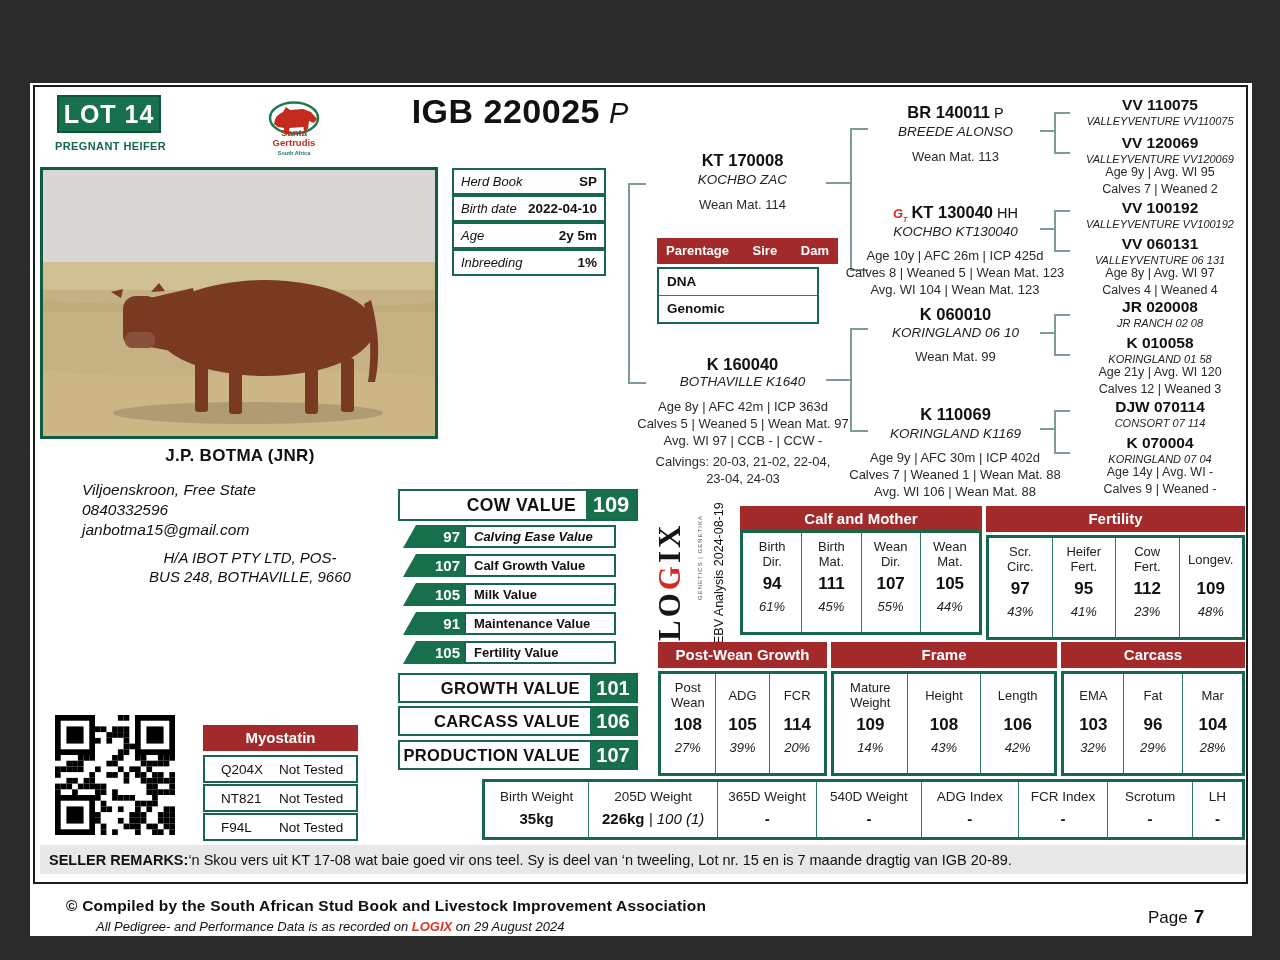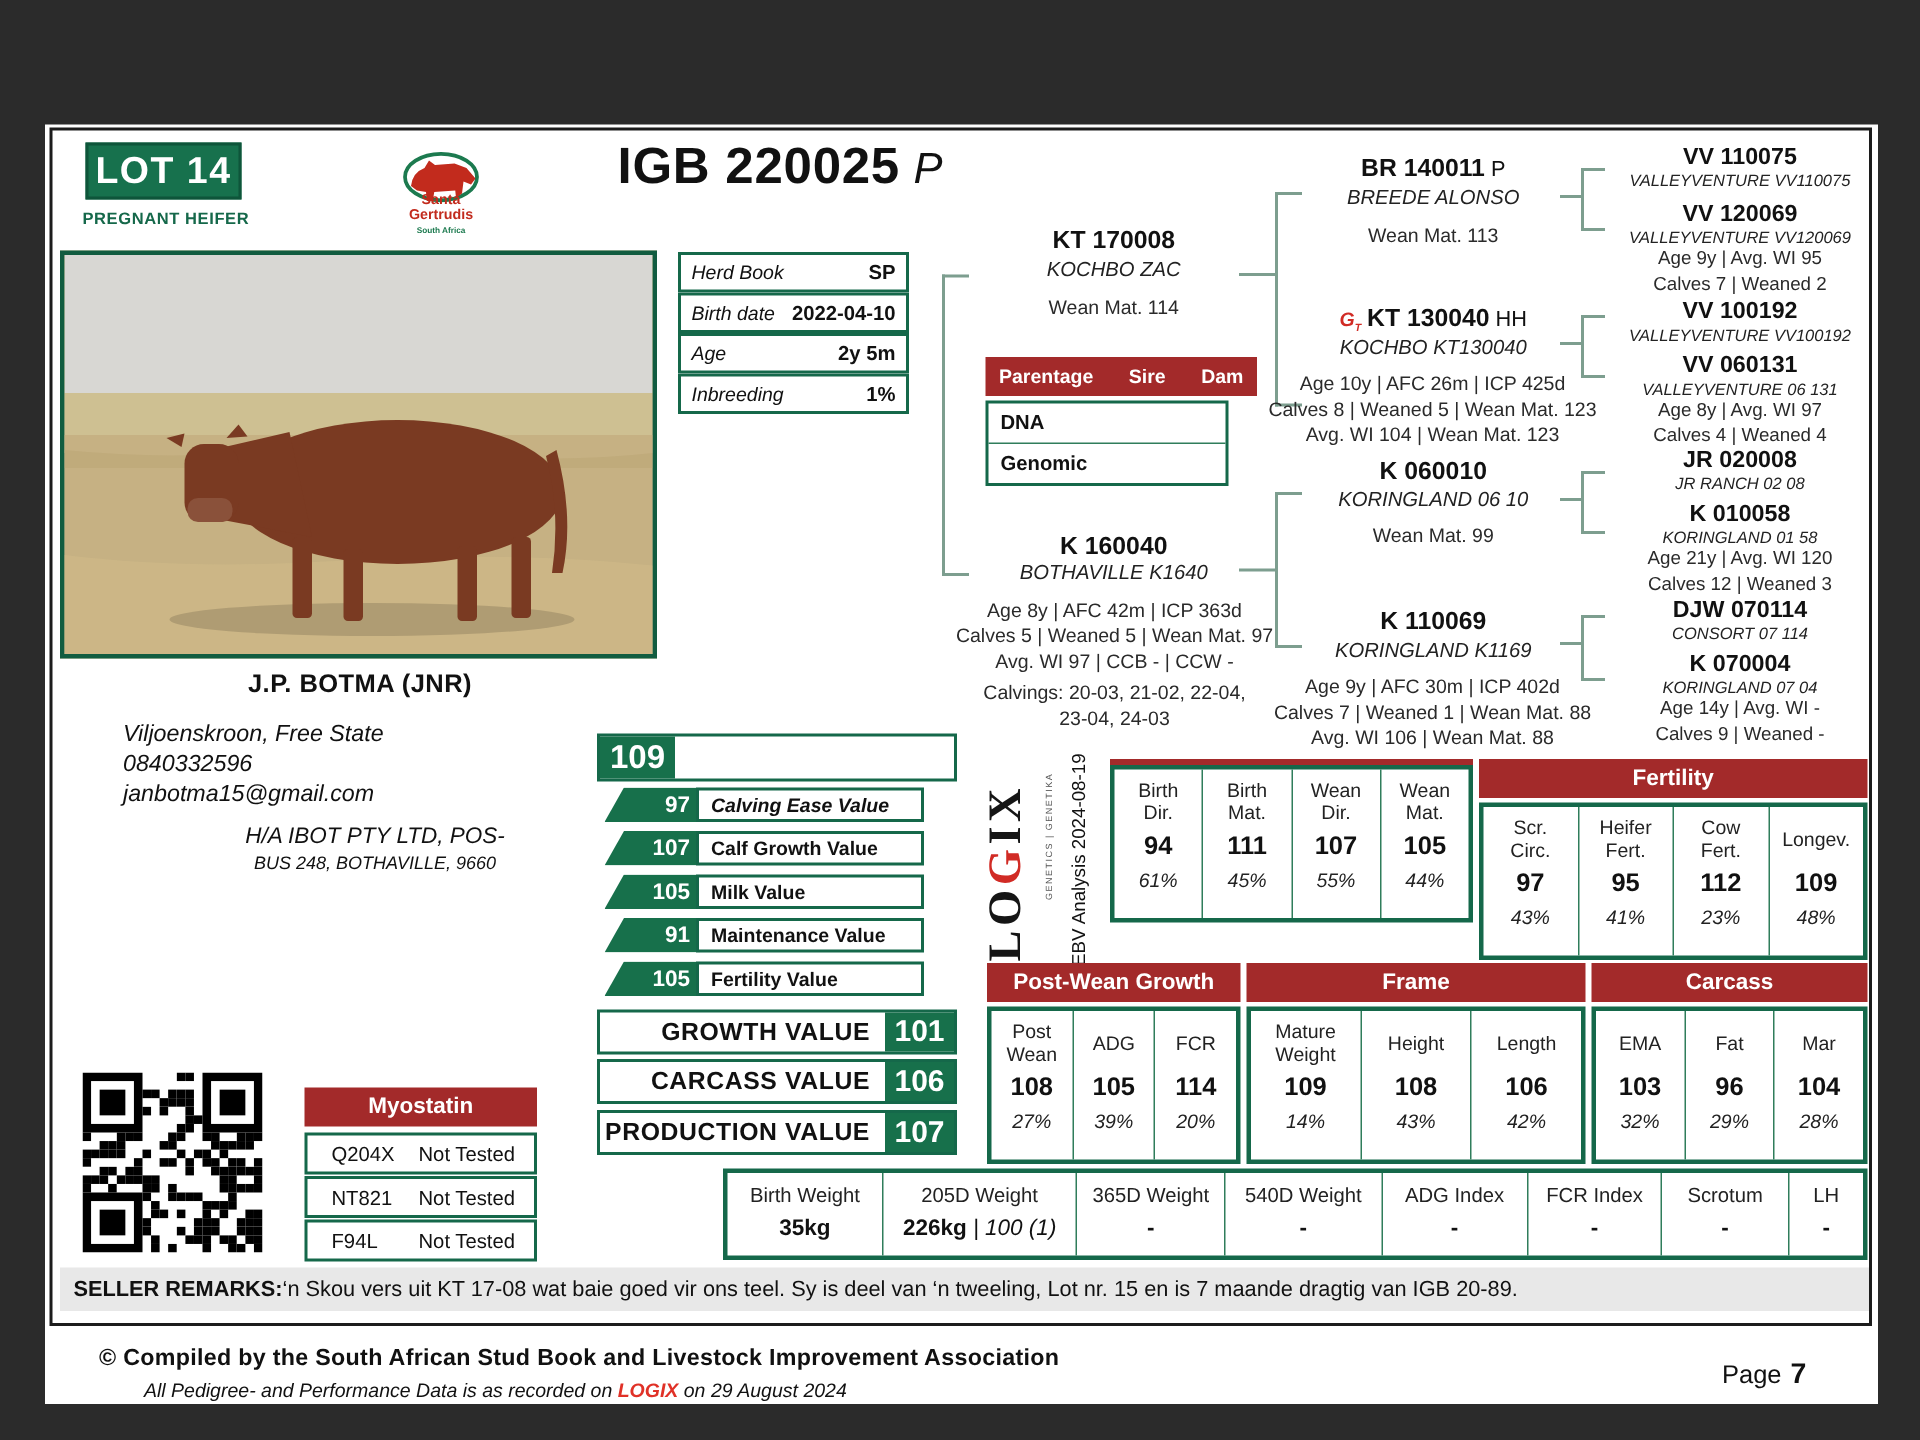--- a/index.html
+++ b/index.html
@@ -153,21 +153,21 @@
       </g>
       <rect x="82" y="162" width="30" height="16" rx="7" fill="#8a513a"></rect>
     </svg>
   </div>
 
   <div class="abs c owner-name" style="left:60px;top:418px;width:360px;">J.P. BOTMA (JNR)</div>
   <div class="abs owner-line" style="left:82px;top:452px;">Viljoenskroon, Free State</div>
   <div class="abs owner-line" style="left:82px;top:472px;">0840332596</div>
   <div class="abs owner-line" style="left:82px;top:492px;">janbotma15@gmail.com</div>
   <div class="abs c i" style="left:60px;top:521px;width:380px;font-size:15px;">H/A IBOT PTY LTD, POS-</div>
-  <div class="abs c i" style="left:60px;top:540px;width:380px;font-size:12px;">BUS 248, BOTHAVILLE, 9660</div>
+  <div class="abs c i" style="left:60px;top:540px;width:380px;font-size:15px;">BUS 248, BOTHAVILLE, 9660</div>
 
   <div class="br" style="left:628px;top:155px;width:16px;height:197px;"></div>
   <div class="hl" style="left:826px;top:154px;width:24px;"></div>
   <div class="br" style="left:850px;top:100px;width:16px;height:139px;"></div>
   <div class="hl" style="left:826px;top:351px;width:24px;"></div>
   <div class="br" style="left:850px;top:300px;width:16px;height:100px;"></div>
   <div class="hl" style="left:1040px;top:102px;width:14px;"></div>
   <div class="br" style="left:1054px;top:84px;width:14px;height:38px;"></div>
   <div class="hl" style="left:1040px;top:200px;width:14px;"></div>
   <div class="br" style="left:1054px;top:182px;width:14px;height:38px;"></div>
@@ -234,20 +234,21 @@
 
   <div class="abs c gid" style="left:1060px;top:370px;width:200px;">DJW 070114</div>
   <div class="abs c gname" style="left:1060px;top:389px;width:200px;">CONSORT 07 114</div>
 
   <div class="abs c gid" style="left:1060px;top:406px;width:200px;">K 070004</div>
   <div class="abs c gname" style="left:1060px;top:425px;width:200px;">KORINGLAND 07 04</div>
   <div class="abs c gstat" style="left:1060px;top:437px;width:200px;">Age 14y | Avg. WI -</div>
   <div class="abs c gstat" style="left:1060px;top:454px;width:200px;">Calves 9 | Weaned -</div>
 
   <div class="abs value-bar" style="left:398px;top:461px;width:236px;height:28px;">
+    <div class="vb-label" style="font-size:17.5px;">COW VALUE</div>
     <div class="vb-num" style="width:50px;font-size:22px;">109</div>
   </div>
 
   <div class="trait-tag" style="left:403px;top:497px;width:57px;height:23px;">97</div>
   <div class="trait-label" style="left:464px;top:497px;width:140px;height:19px;font-style:italic;">Calving Ease Value</div>
   <div class="trait-tag" style="left:403px;top:526px;width:57px;height:23px;">107</div>
   <div class="trait-label" style="left:464px;top:526px;width:140px;height:19px;">Calf Growth Value</div>
   <div class="trait-tag" style="left:403px;top:555px;width:57px;height:23px;">105</div>
   <div class="trait-label" style="left:464px;top:555px;width:140px;height:19px;">Milk Value</div>
   <div class="trait-tag" style="left:403px;top:584px;width:57px;height:23px;">91</div>
@@ -270,21 +271,21 @@
 
   <div class="abs vtext logix-word" style="left:652px;top:468px;height:145px;">
     <span>LO</span><span class="logix-g">G</span><span>IX</span>
   </div>
   <div class="abs vtext logix-tag" style="left:697px;top:472px;height:100px;">GENETICS | GENETIKA</div>
   <div class="abs vtext ebv-analysis" style="left:712px;top:466px;height:150px;">EBV Analysis 2024-08-19</div>
 
   <div class="red-head" style="left:740px;top:478px;width:242px;">Calf and Mother</div>
   <div class="red-head" style="left:986px;top:478px;width:259px;">Fertility</div>
 
-  <div class="ebv-group" style="left:740px;top:482px;width:236px;height:99px;">
+  <div class="ebv-group" style="left:740px;top:502px;width:236px;height:99px;">
     <div class="ebv-col">
         <div class="ebv-h"><span>Birth</span><br><span>Dir.</span></div>
         <div class="ebv-v">94</div>
         <div class="ebv-a">61%</div>
       </div>
     <div class="ebv-col">
         <div class="ebv-h"><span>Birth</span><br><span>Mat.</span></div>
         <div class="ebv-v">111</div>
         <div class="ebv-a">45%</div>
       </div>

